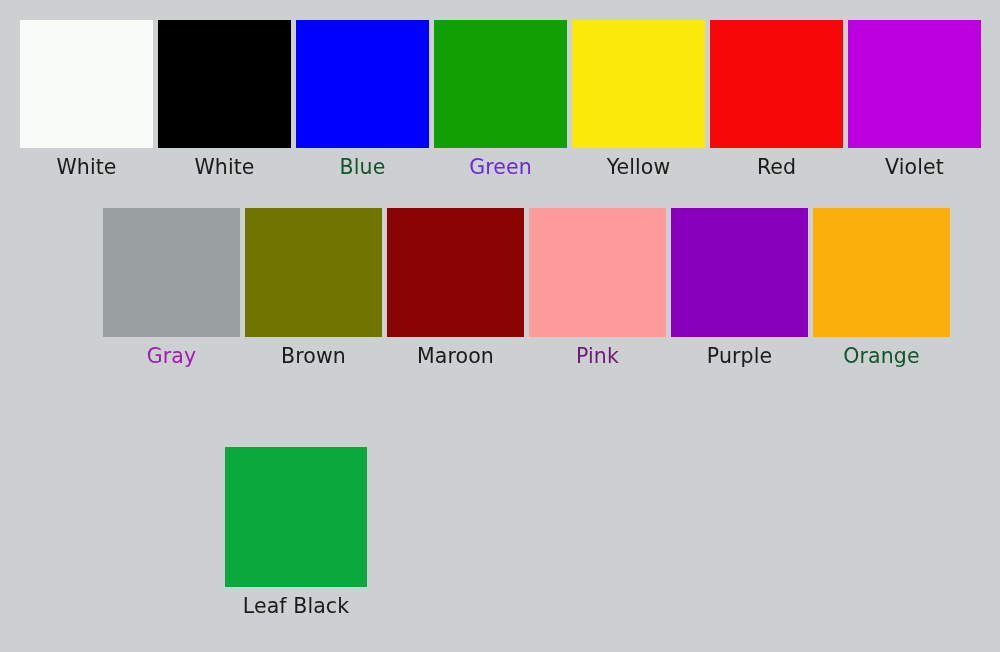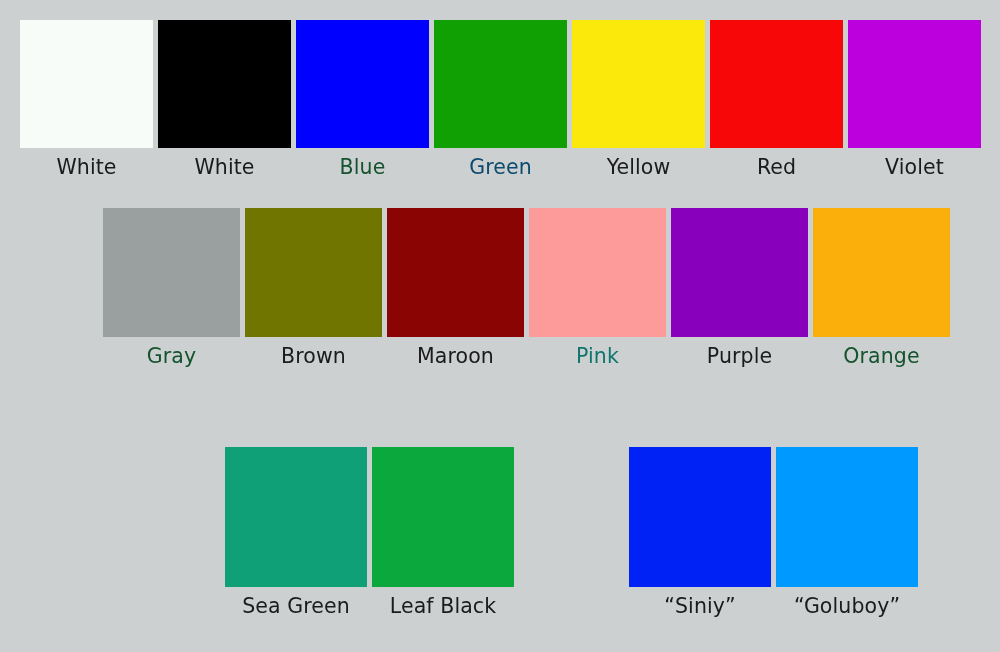--- a/index.html
+++ b/index.html
@@ -120,78 +120,64 @@
     <div class="swatch-cell">
       <span class="swatch-box" style="background-color: rgb(0, 0, 0);"></span>
       <span class="swatch-label" style="color: rgb(27, 27, 27);">White</span>
     </div>
     <div class="swatch-cell">
       <span class="swatch-box" style="background-color: rgb(0, 0, 255);"></span>
       <span class="swatch-label" style="color: #14532d;">Blue</span>
     </div>
     <div class="swatch-cell">
       <span class="swatch-box" style="background-color: rgb(17, 160, 4);"></span>
-      <span class="swatch-label" style="color: #0c4a6e;">Green</span>
+      <span class="swatch-label" style="color: #6d28d9;">Green</span>
     </div>
     <div class="swatch-cell">
       <span class="swatch-box" style="background-color: rgb(251, 233, 11);"></span>
       <span class="swatch-label" style="color: rgb(27, 27, 27);">Yellow</span>
     </div>
     <div class="swatch-cell">
       <span class="swatch-box" style="background-color: rgb(247, 7, 7);"></span>
       <span class="swatch-label" style="color: rgb(27, 27, 27);">Red</span>
     </div>
     <div class="swatch-cell">
       <span class="swatch-box" style="background-color: rgb(187, 0, 221);"></span>
       <span class="swatch-label" style="color: rgb(27, 27, 27);">Violet</span>
     </div>
   </div>
 
   <div class="swatch-row" id="row-secondary">
     <div class="swatch-cell">
       <span class="swatch-box" style="background-color: rgb(154, 159, 160);"></span>
-      <span class="swatch-label" style="color: #14532d;">Gray</span>
+      <span class="swatch-label" style="color: #a21caf;">Gray</span>
     </div>
     <div class="swatch-cell">
       <span class="swatch-box" style="background-color: rgb(112, 117, 0);"></span>
       <span class="swatch-label" style="color: rgb(27, 27, 27);">Brown</span>
     </div>
     <div class="swatch-cell">
       <span class="swatch-box" style="background-color: rgb(138, 4, 4);"></span>
       <span class="swatch-label" style="color: rgb(27, 27, 27);">Maroon</span>
     </div>
     <div class="swatch-cell">
       <span class="swatch-box" style="background-color: rgb(253, 154, 154);"></span>
-      <span class="swatch-label" style="color: #0f766e;">Pink</span>
+      <span class="swatch-label" style="color: #701a75;">Pink</span>
     </div>
     <div class="swatch-cell">
       <span class="swatch-box" style="background-color: rgb(136, 0, 187);"></span>
       <span class="swatch-label" style="color: rgb(27, 27, 27);">Purple</span>
     </div>
     <div class="swatch-cell">
       <span class="swatch-box" style="background-color: rgb(251, 175, 11);"></span>
       <span class="swatch-label" style="color: #14532d;">Orange</span>
     </div>
   </div>
 
   <div class="swatch-row" id="row-greens">
     <div class="swatch-cell">
-      <span class="swatch-box" style="background-color: rgb(15, 160, 119);"></span>
-      <span class="swatch-label" style="color: rgb(27, 27, 27);">Sea Green</span>
-    </div>
-    <div class="swatch-cell">
       <span class="swatch-box" style="background-color: rgb(10, 168, 61);"></span>
       <span class="swatch-label" style="color: rgb(27, 27, 27);">Leaf Black</span>
     </div>
   </div>
 
-  <div class="swatch-row" id="row-blues">
-    <div class="swatch-cell">
-      <span class="swatch-box" style="background-color: rgb(0, 34, 245);"></span>
-      <span class="swatch-label" style="color: rgb(27, 27, 27);">“Siniy”</span>
-    </div>
-    <div class="swatch-cell">
-      <span class="swatch-box" style="background-color: rgb(0, 153, 255);"></span>
-      <span class="swatch-label" style="color: rgb(27, 27, 27);">“Goluboy”</span>
-    </div>
-  </div>
 
 </div>
 
 </body></html>

